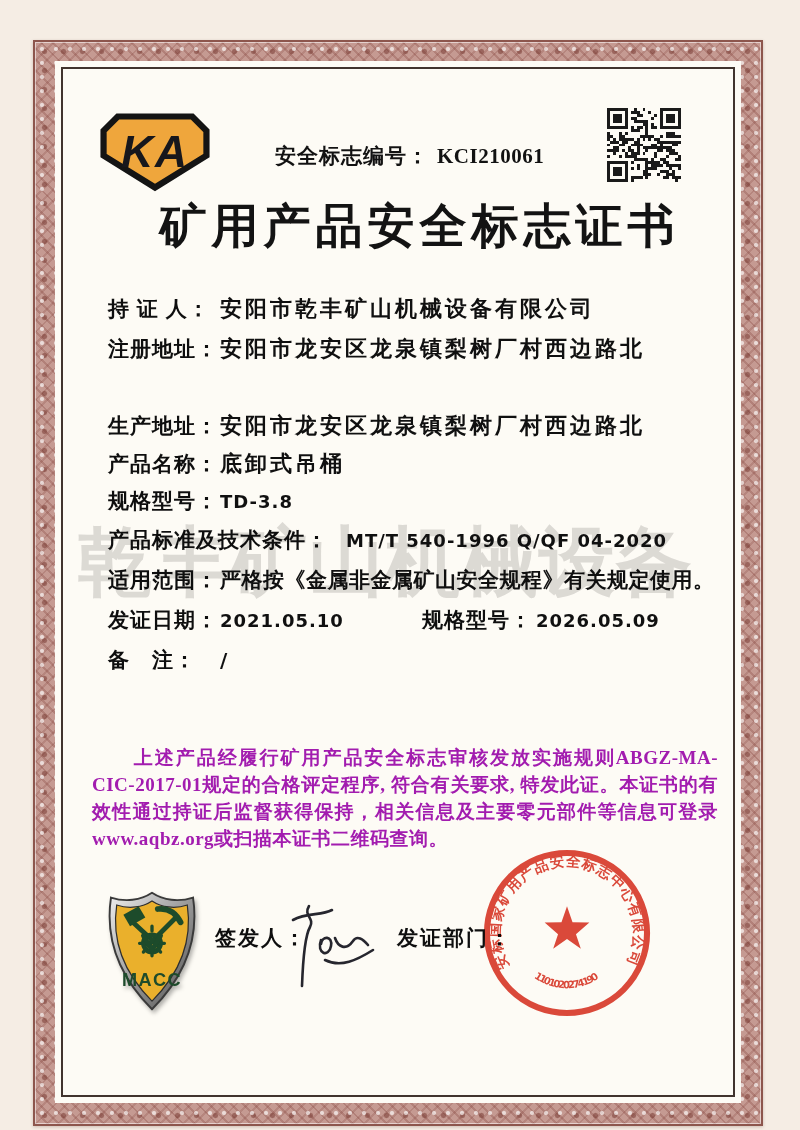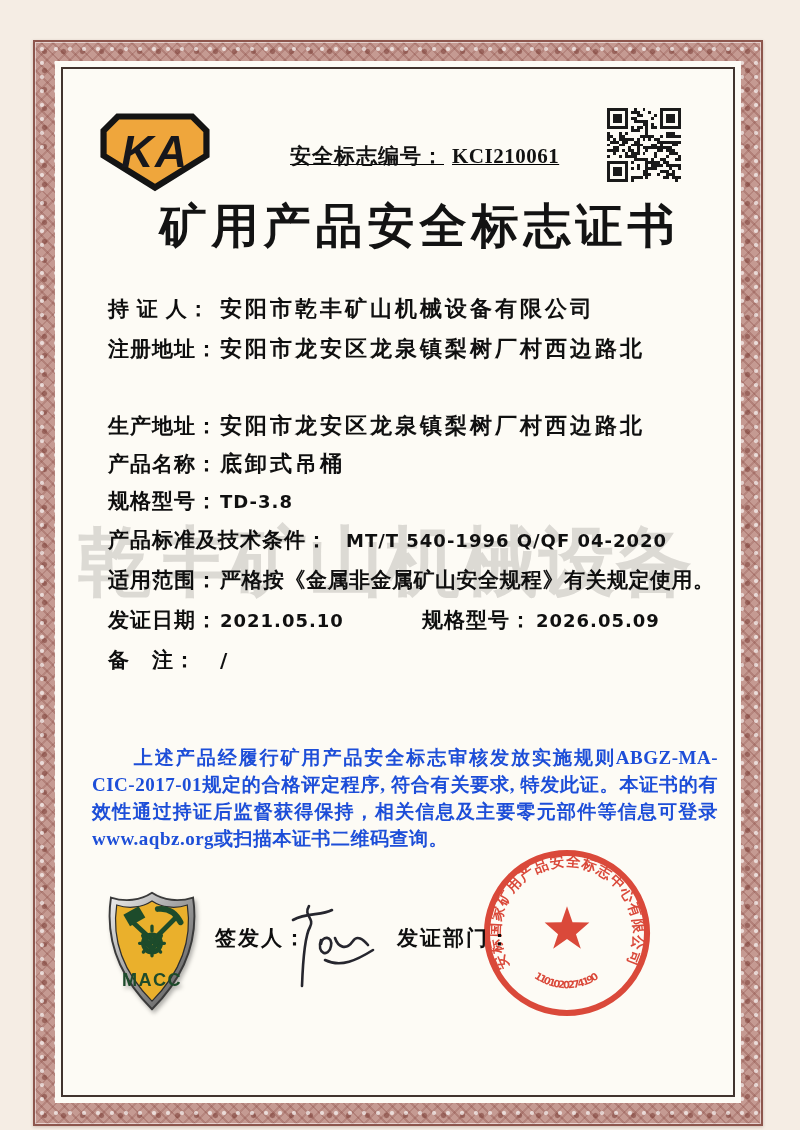--- a/index.html
+++ b/index.html
@@ -25,21 +25,21 @@
     box-shadow:inset 0 0 0 1px rgba(255,255,255,.55), 0 1px 3px rgba(90,50,40,.25);
   }
   .inner{
     position:absolute;left:26px;top:25px;right:26px;bottom:27px;
     background:#fdfbf5;
     border:2px solid #41342e;
     outline:6px solid #fdfbf5;
   }
   
   .ka{position:absolute;left:100px;top:110px;width:110px;height:84px;z-index:3;}
-  .serial{position:absolute;left:290px;top:142px;z-index:3;white-space:nowrap;text-decoration:underline;}
+  .serial{position:absolute;left:275px;top:142px;z-index:3;white-space:nowrap;}
   .serial-label{font-weight:700;font-size:21px;color:#121212;letter-spacing:1px;}
   .serial-number{font-family:"Liberation Serif","DejaVu Serif",serif;font-weight:600;font-size:21px;color:#121212;margin-left:8px;letter-spacing:.5px;}
   .qr{position:absolute;left:607px;top:108px;width:74px;height:74px;z-index:3;}
   .title{
     position:absolute;left:0;right:0;top:195px;margin:0;padding-left:39px;z-index:3;
     text-align:center;font-family:"Liberation Serif","DejaVu Serif",serif;
     font-size:47px;font-weight:900;letter-spacing:5px;color:#131313;
   }
   
   .watermark{
@@ -61,21 +61,21 @@
     font-family:"DejaVu Sans","Liberation Sans",sans-serif;
     font-size:18px;font-weight:700;letter-spacing:1px;color:#101010;
   }
   .val-scope{font-size:21px;letter-spacing:.5px;}
   .pair2{position:absolute;left:314px;top:0;}
   .pair2 .lbl{width:114px;}
   
   .decl{
     position:absolute;left:92px;top:744px;width:626px;margin:0;z-index:2;
     font-family:"Liberation Serif","DejaVu Serif",serif;
-    font-size:19px;font-weight:700;line-height:27px;color:#1d4ed8;
+    font-size:19px;font-weight:700;line-height:27px;color:#a21caf;
     text-align:justify;text-indent:2.2em;letter-spacing:.5px;
   }
   
   .macc{position:absolute;left:104px;top:888px;width:96px;height:126px;z-index:3;filter:drop-shadow(2px 3px 2px rgba(0,0,0,.3));}
   .signer-label,.dept-label{position:absolute;top:924px;z-index:3;font-weight:700;font-size:21px;letter-spacing:2px;color:#0e0e0e;}
   .signer-label{left:215px;}
   .dept-label{left:397px;}
   .signature{position:absolute;left:268px;top:900px;width:112px;height:90px;z-index:4;}
   .seal{position:absolute;left:480px;top:846px;width:174px;height:174px;z-index:5;mix-blend-mode:multiply;opacity:.92;}
 </style>

